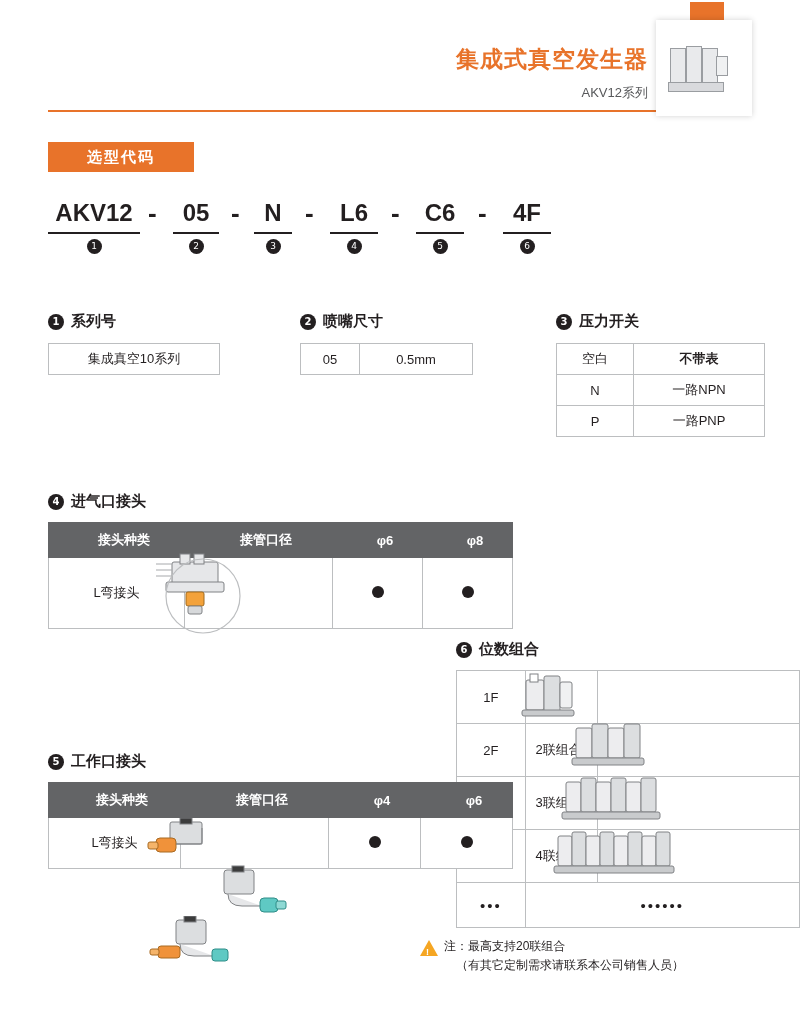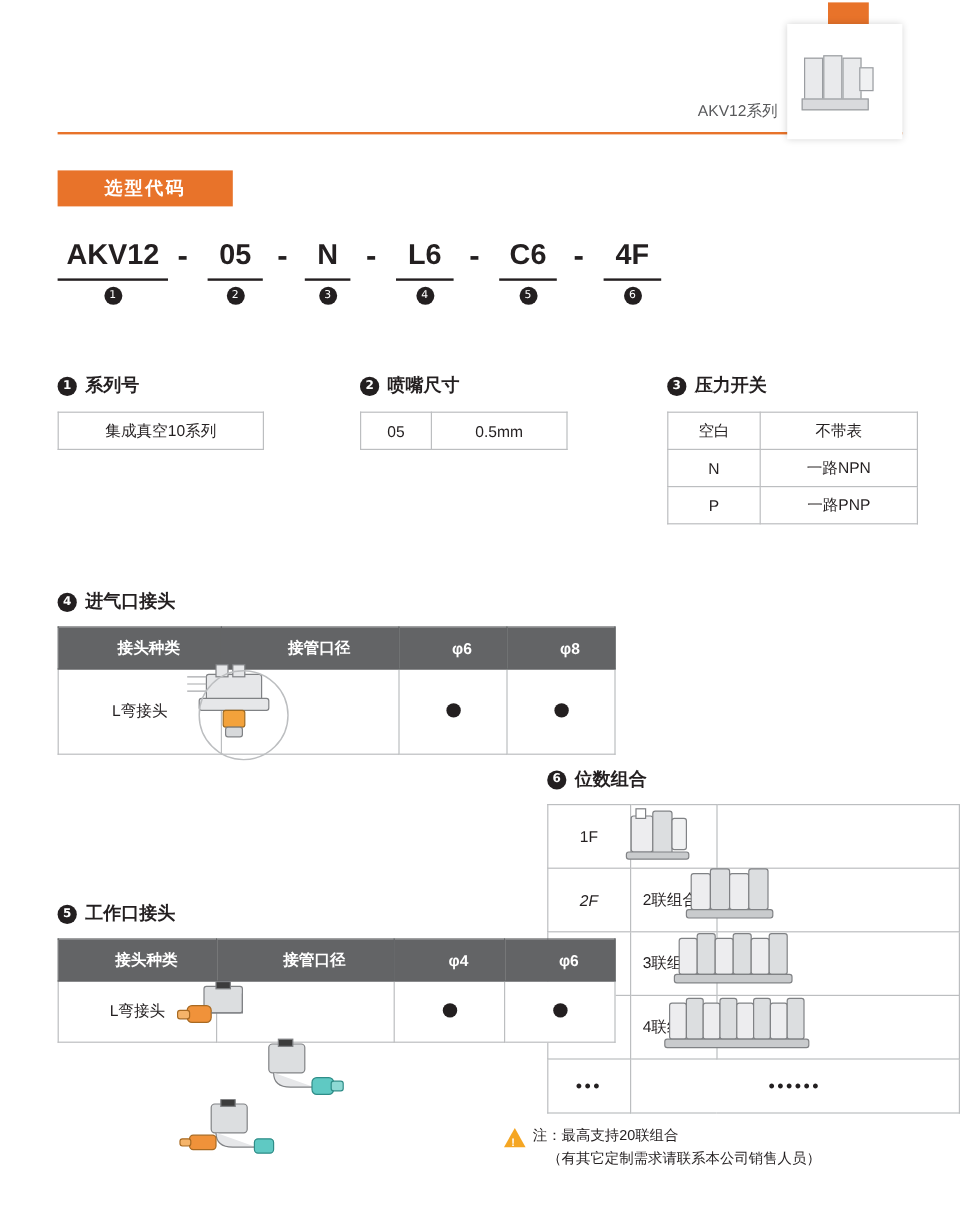--- a/index.html
+++ b/index.html
@@ -226,20 +226,21 @@
     letter-spacing: 2px;
     font-weight: bold;
     font-size: 15px;
   }
 </style>
 </head>
 <body>
 
 <div class="header">
   <div class="header-rule"></div>
+  <div class="header-title">集成式真空发生器</div>
   <div class="header-sub">AKV12系列</div>
   <div class="header-img-tab"></div>
   <div class="header-img-box">
     <div class="mini-prod">
       <div class="blk" style="left:4px;top:4px;width:14px;height:34px;"></div>
       <div class="blk" style="left:20px;top:2px;width:14px;height:36px;"></div>
       <div class="blk" style="left:36px;top:4px;width:14px;height:34px;"></div>
       <div class="blk" style="left:2px;top:38px;width:54px;height:8px;background:#d9dadd;"></div>
       <div class="blk" style="left:50px;top:12px;width:10px;height:18px;background:#f0f1f2;"></div>
     </div>
@@ -330,21 +331,21 @@
   </table>
 
 <div class="ghead" style="left:556px;top:312px;">
   <span class="bullet">3</span>
   <span>压力开关</span>
 </div>
 <table class="t" style="left:556px;top:343px;">
   <tbody>
       <tr>
     <td style="width:56px;">空白</td>
-    <td style="width:110px;">不带表</td>
+    <td style="width:110px;font-weight:bold;">不带表</td>
   </tr>
   <tr>
     <td>N</td>
     <td>一路NPN</td>
   </tr>
   <tr>
     <td>P</td>
     <td>一路PNP</td>
   </tr>
 </tbody>
@@ -393,21 +394,21 @@
   <span>位数组合</span>
 </div>
 <table class="t" style="left:456px;top:670px;">
   <tbody>
       <tr>
     <td style="width:48px;height:52px;">1F</td>
     <td style="width:52px;text-align:left;">单联</td>
     <td style="width:184px;"></td>
   </tr>
   <tr>
-    <td style="height:52px;font-style:italic;">2F</td>
+    <td style="height:52px;">2F</td>
     <td style="text-align:left;">2联组合</td>
     <td></td>
   </tr>
   <tr>
     <td style="height:52px;">3F</td>
     <td style="text-align:left;">3联组合</td>
     <td></td>
   </tr>
   <tr>
     <td style="height:52px;">4F</td>

